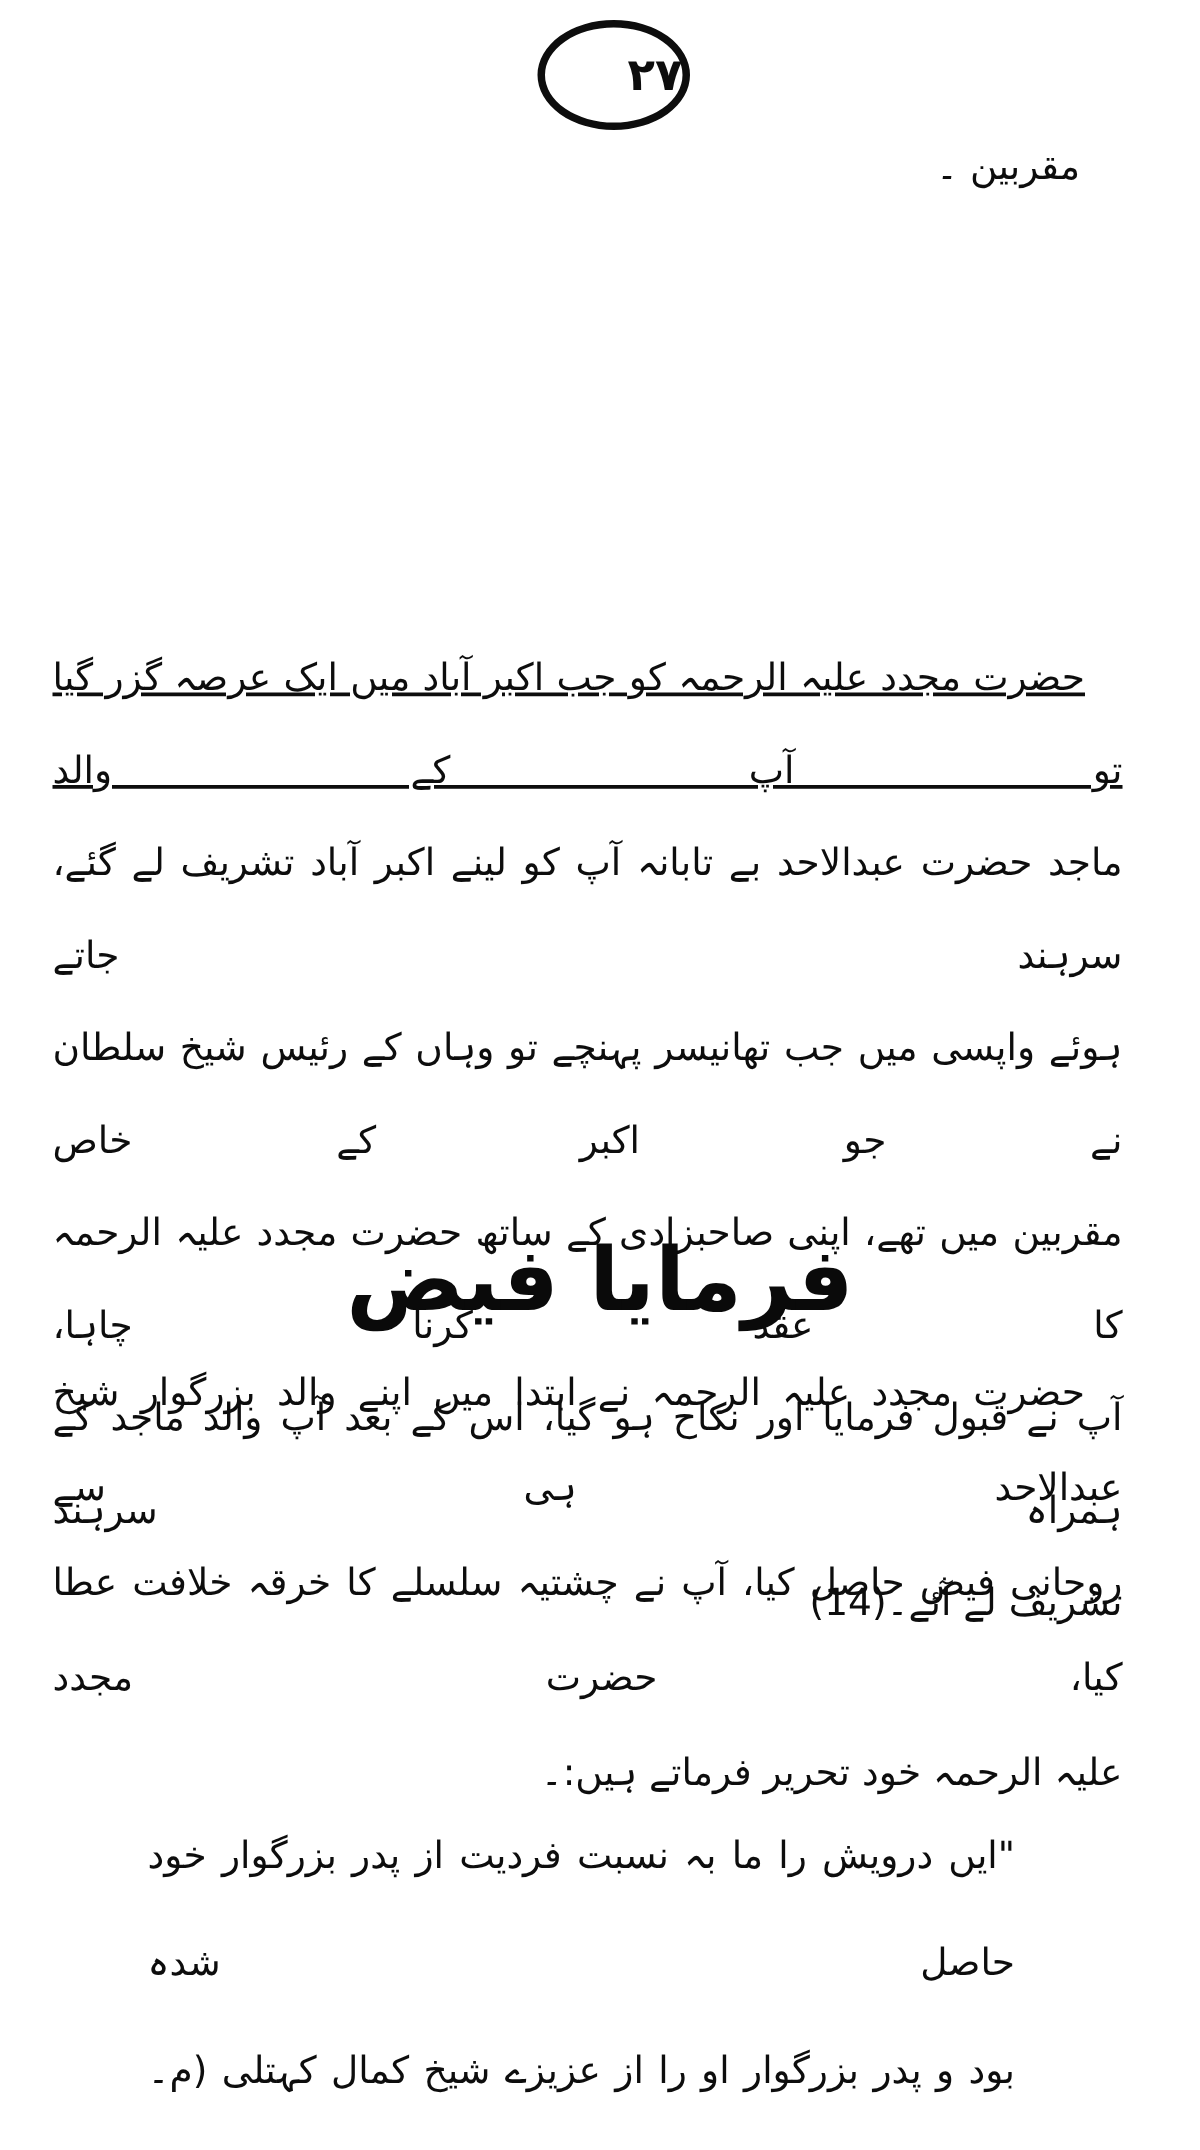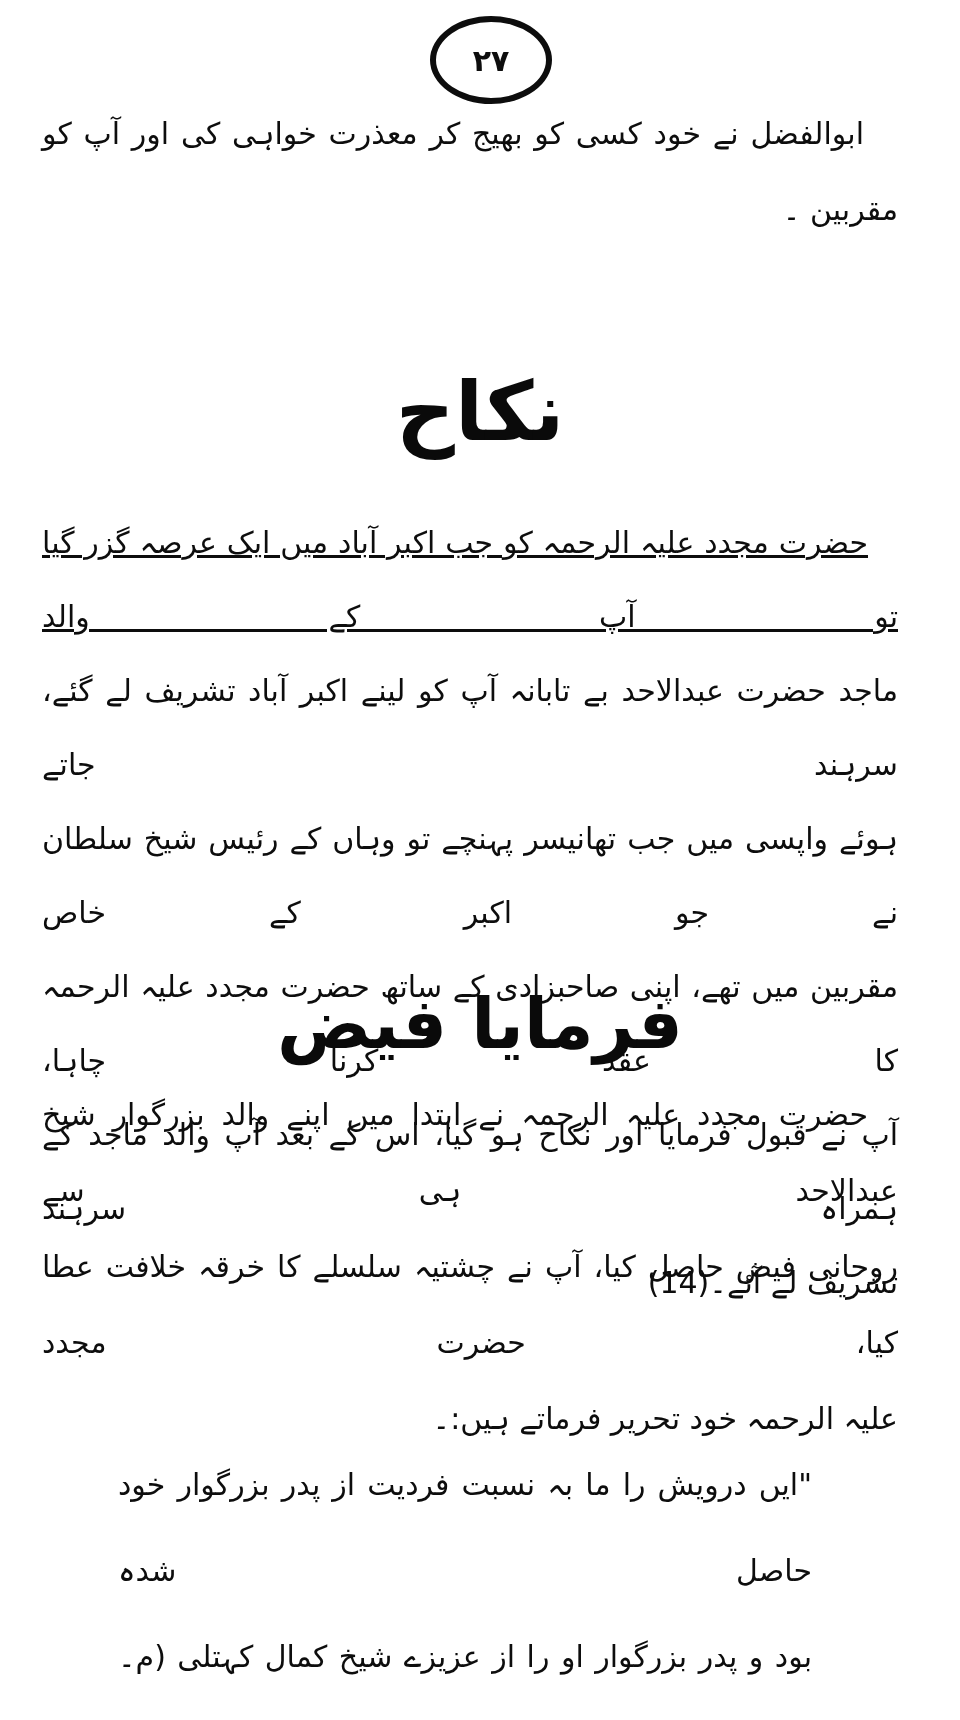--- a/index.html
+++ b/index.html
@@ -15,22 +15,22 @@
     color: #0d0d0d;
     direction: rtl;
     overflow: hidden;
   }
   .badge {
     position: absolute;
     top: 16px; right: 408px;
     width: 110px; height: 76px;
     border: 6px solid #0d0d0d;
     border-radius: 50%;
-    display: flex; align-items: center; justify-content: center;
-    font-size: 30px; font-weight: bold;
+    display: flex; align-items: center; justify-content: flex-start;
+    font-size: 36px; font-weight: bold;
     letter-spacing: 2px;
   }
   .para {
     position: absolute;
     right: 62px; left: 42px;
     font-size: 30px;
     line-height: 76px;
     font-weight: 500;
   }
   .line { text-align: right; }
@@ -62,25 +62,23 @@
 </head>
 <body>
 
 <div class="page">
 
   <div class="badge">
     <span>۲۷</span>
   </div>
 
   <div class="para para1">
-    <div class="line j">ابوالفضل نے خود کسی کو بھیج کر معذرت خواہی کی اور آپ کو</div>
     <div class="line">مقربین ۔</div>
   </div>
 
-  <h1 class="heading h-nikah">نکاح</h1>
 
   <div class="para para2">
     <div class="line j">حضرت مجدد علیہ الرحمہ کو جب اکبر آباد میں ایک عرصہ گزر گیا تو آپ کے والد</div>
     <div class="line j">ماجد حضرت عبدالاحد بے تابانہ آپ کو لینے اکبر آباد تشریف لے گئے، سرہند جاتے</div>
     <div class="line j">ہوئے واپسی میں جب تھانیسر پہنچے تو وہاں کے رئیس شیخ سلطان نے جو اکبر کے خاص</div>
     <div class="line j">مقربین میں تھے، اپنی صاحبزادی کے ساتھ حضرت مجدد علیہ الرحمہ کا عقد کرنا چاہا،</div>
     <div class="line j">آپ نے قبول فرمایا اور نکاح ہو گیا، اس کے بعد آپ والد ماجد کے ہمراہ سرہند</div>
     <div class="line">تشریف لے آئے۔(14)</div>
   </div>
 

